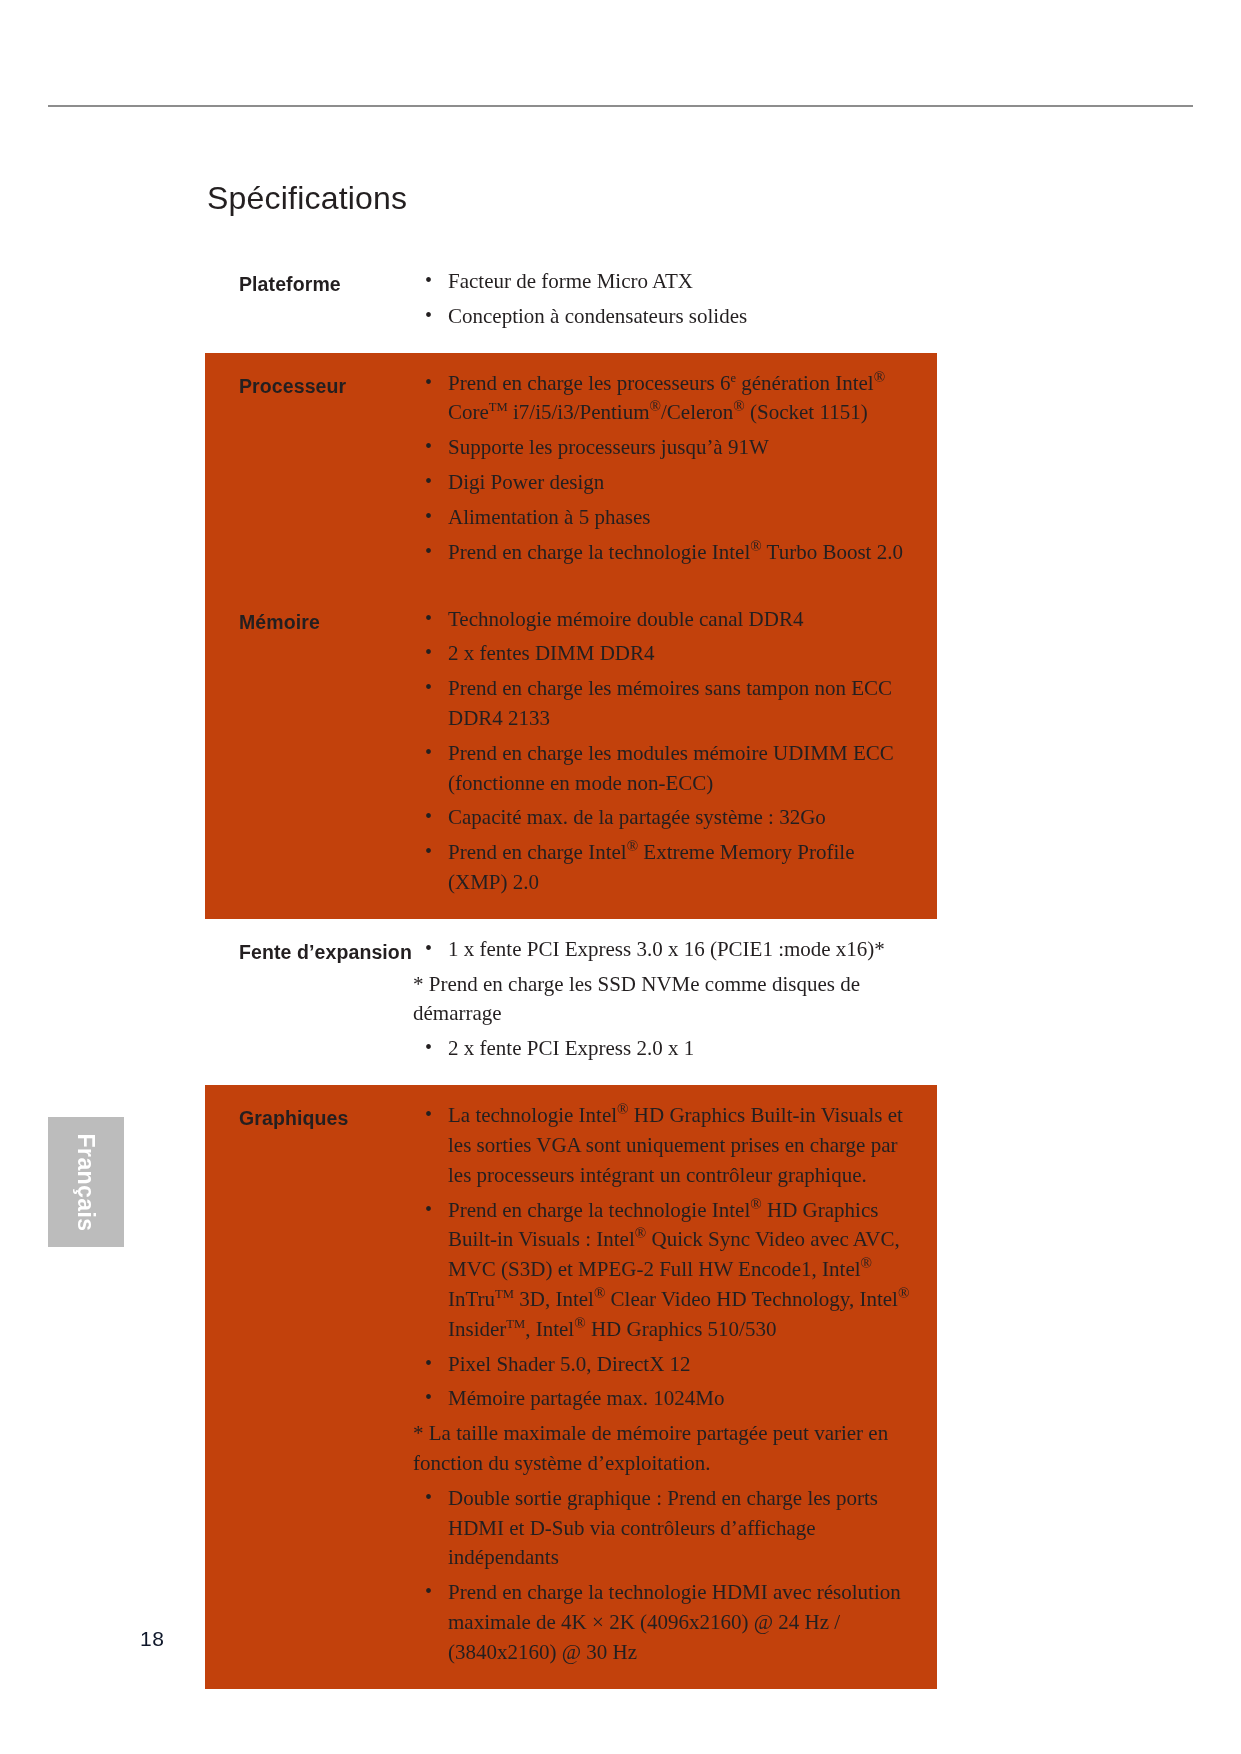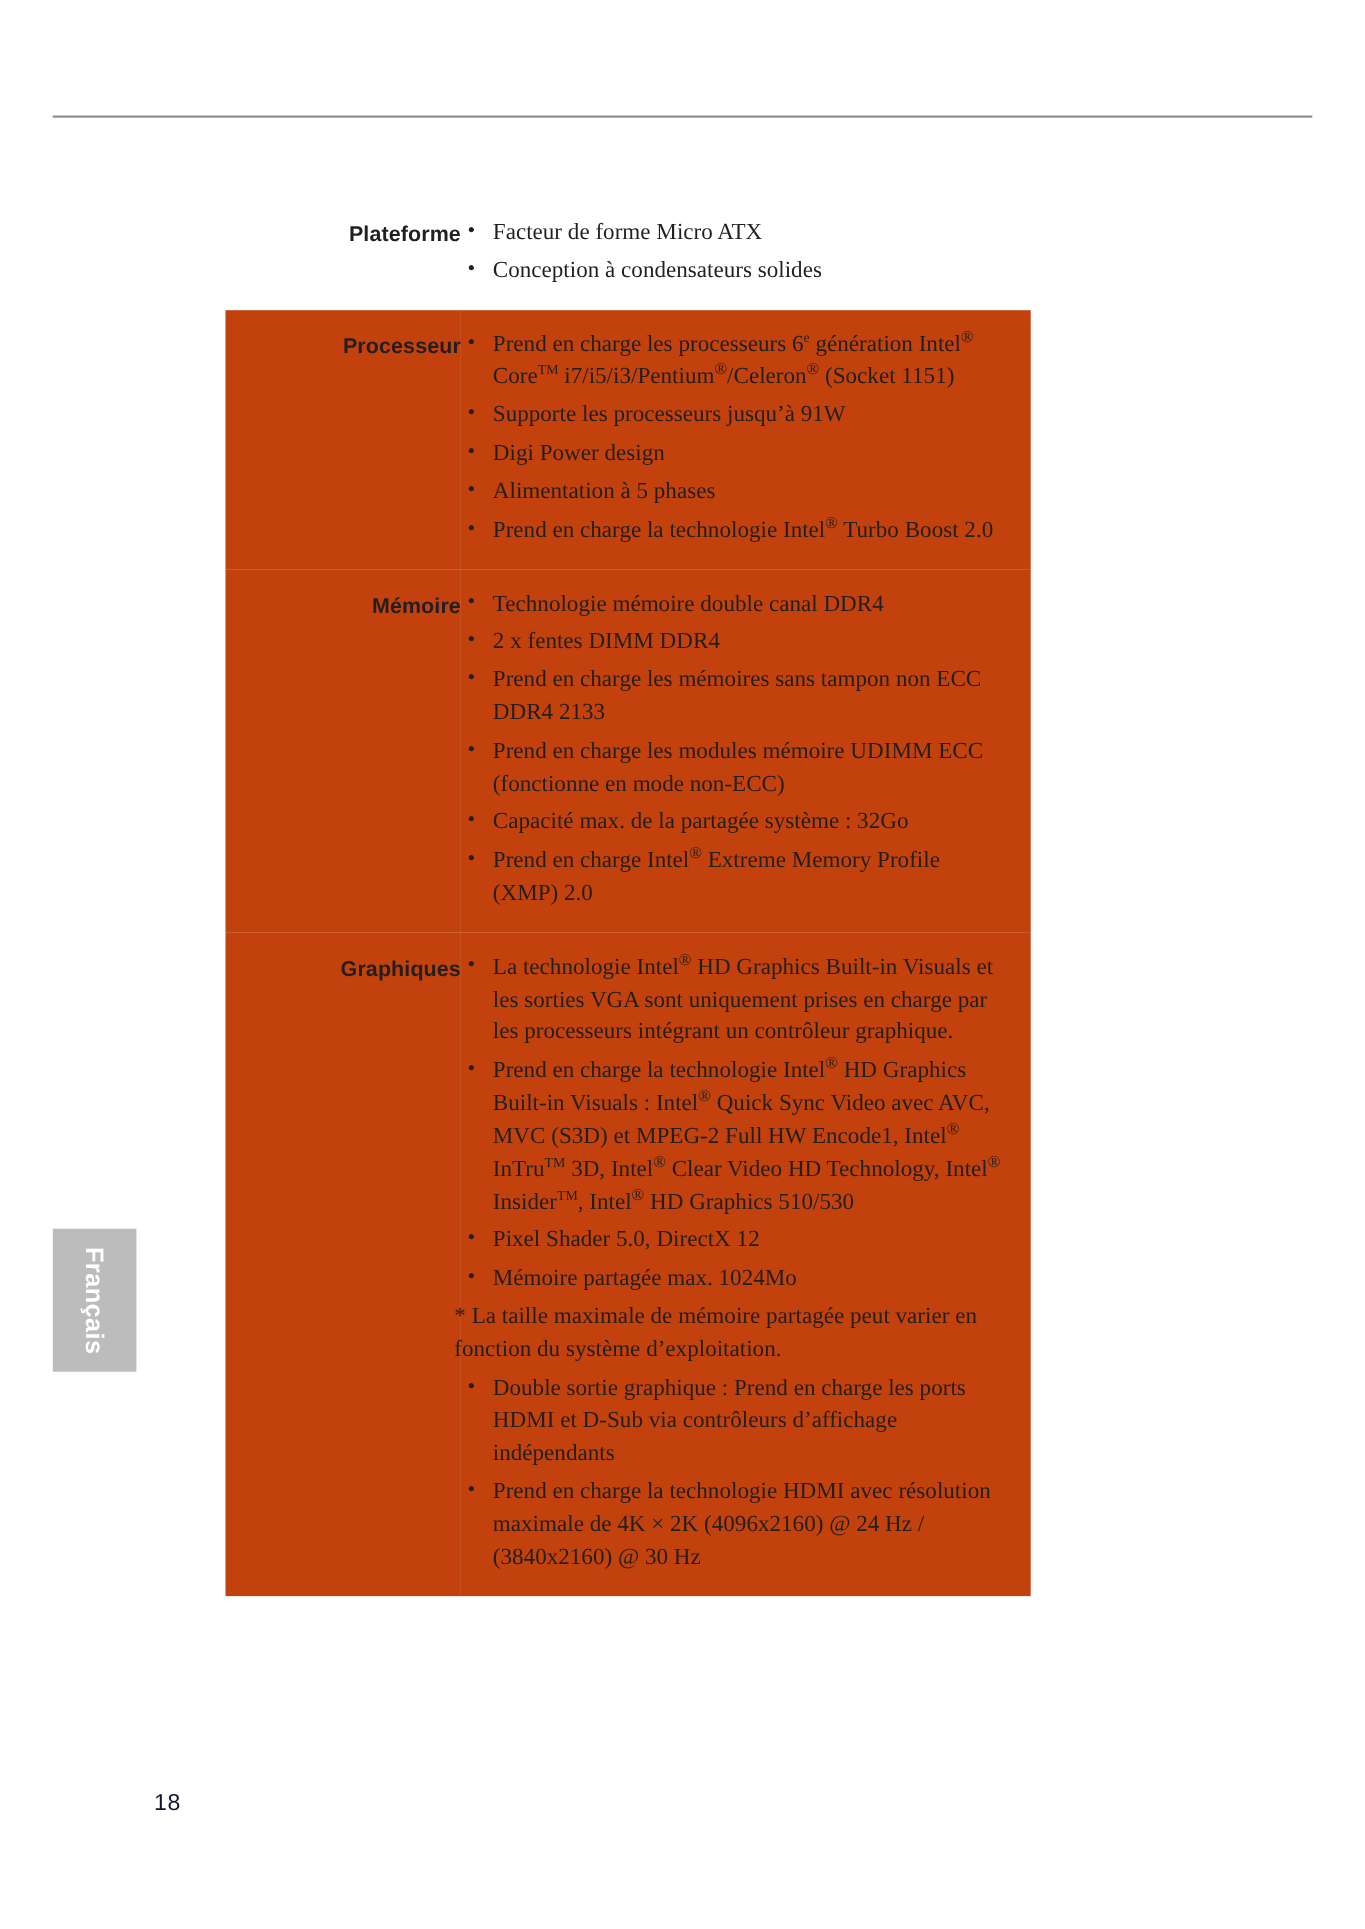--- a/index.html
+++ b/index.html
@@ -89,21 +89,20 @@
   }
   .spec-label {
     width: 180px;
     padding: 18px 0 18px 34px;
     font-family: "Liberation Sans", sans-serif;
     font-weight: bold;
     font-size: 19.5px;
     color: #231f20;
     line-height: 1.55;
     letter-spacing: 0.1px;
-    text-align: right;
   }
   .spec-body {
     padding: 16px 18px 16px 0;
     font-size: 21px;
     line-height: 1.42;
   }
 
   ul.bullets {
     list-style: none;
     margin: 0;
@@ -140,20 +139,21 @@
 </head>
 <body>
 
 <div class="top-rule"></div>
 
 <div class="lang-tab">
   <span class="lang-tab-label">Français</span>
 </div>
 
 <div class="content">
+  <h1 class="page-title">Spécifications</h1>
   <table class="spec-table">
     <tbody>
         <tr class="spec-row">
           <td class="spec-label">Plateforme</td>
           <td class="spec-body">
             <ul class="bullets">
               <li class="bullet">Facteur de forme Micro ATX</li>
               <li class="bullet">Conception à condensateurs solides</li>
             </ul>
           </td>
@@ -173,20 +173,30 @@
         <tr class="spec-row shaded">
           <td class="spec-label">Mémoire</td>
           <td class="spec-body">
             <ul class="bullets">
               <li class="bullet">Technologie mémoire double canal DDR4</li>
               <li class="bullet">2 x fentes DIMM DDR4</li>
               <li class="bullet">Prend en charge les mémoires sans tampon non ECC DDR4 2133</li>
               <li class="bullet">Prend en charge les modules mémoire UDIMM ECC (fonctionne en mode non-ECC)</li>
               <li class="bullet">Capacité max. de la partagée système : 32Go</li>
               <li class="bullet">Prend en charge Intel<span class="reg">®</span> Extreme Memory Profile (XMP) 2.0</li>
+            </ul>
+          </td>
+        </tr>
+        <tr class="spec-row">
+          <td class="spec-label">Fente d’expansion</td>
+          <td class="spec-body">
+            <ul class="bullets">
+              <li class="bullet">1 x fente PCI Express 3.0 x 16 (PCIE1 :mode x16)*</li>
+              <li class="note">* Prend en charge les SSD NVMe comme disques de démarrage</li>
+              <li class="bullet">2 x fente PCI Express 2.0 x 1</li>
             </ul>
           </td>
         </tr>
         <tr class="spec-row shaded">
           <td class="spec-label">Graphiques</td>
           <td class="spec-body">
             <ul class="bullets">
               <li class="bullet">La technologie Intel<span class="reg">®</span> HD Graphics Built-in Visuals et les sorties VGA sont uniquement prises en charge par les processeurs intégrant un contrôleur graphique.</li>
               <li class="bullet">Prend en charge la technologie Intel<span class="reg">®</span> HD Graphics Built-in Visuals : Intel<span class="reg">®</span> Quick Sync Video avec AVC, MVC (S3D) et MPEG-2 Full HW Encode1, Intel<span class="reg">®</span> InTru<sup>TM</sup> 3D, Intel<span class="reg">®</span> Clear Video HD Technology, Intel<span class="reg">®</span> Insider<sup>TM</sup>, Intel<span class="reg">®</span> HD Graphics 510/530</li>
               <li class="bullet">Pixel Shader 5.0, DirectX 12</li>

